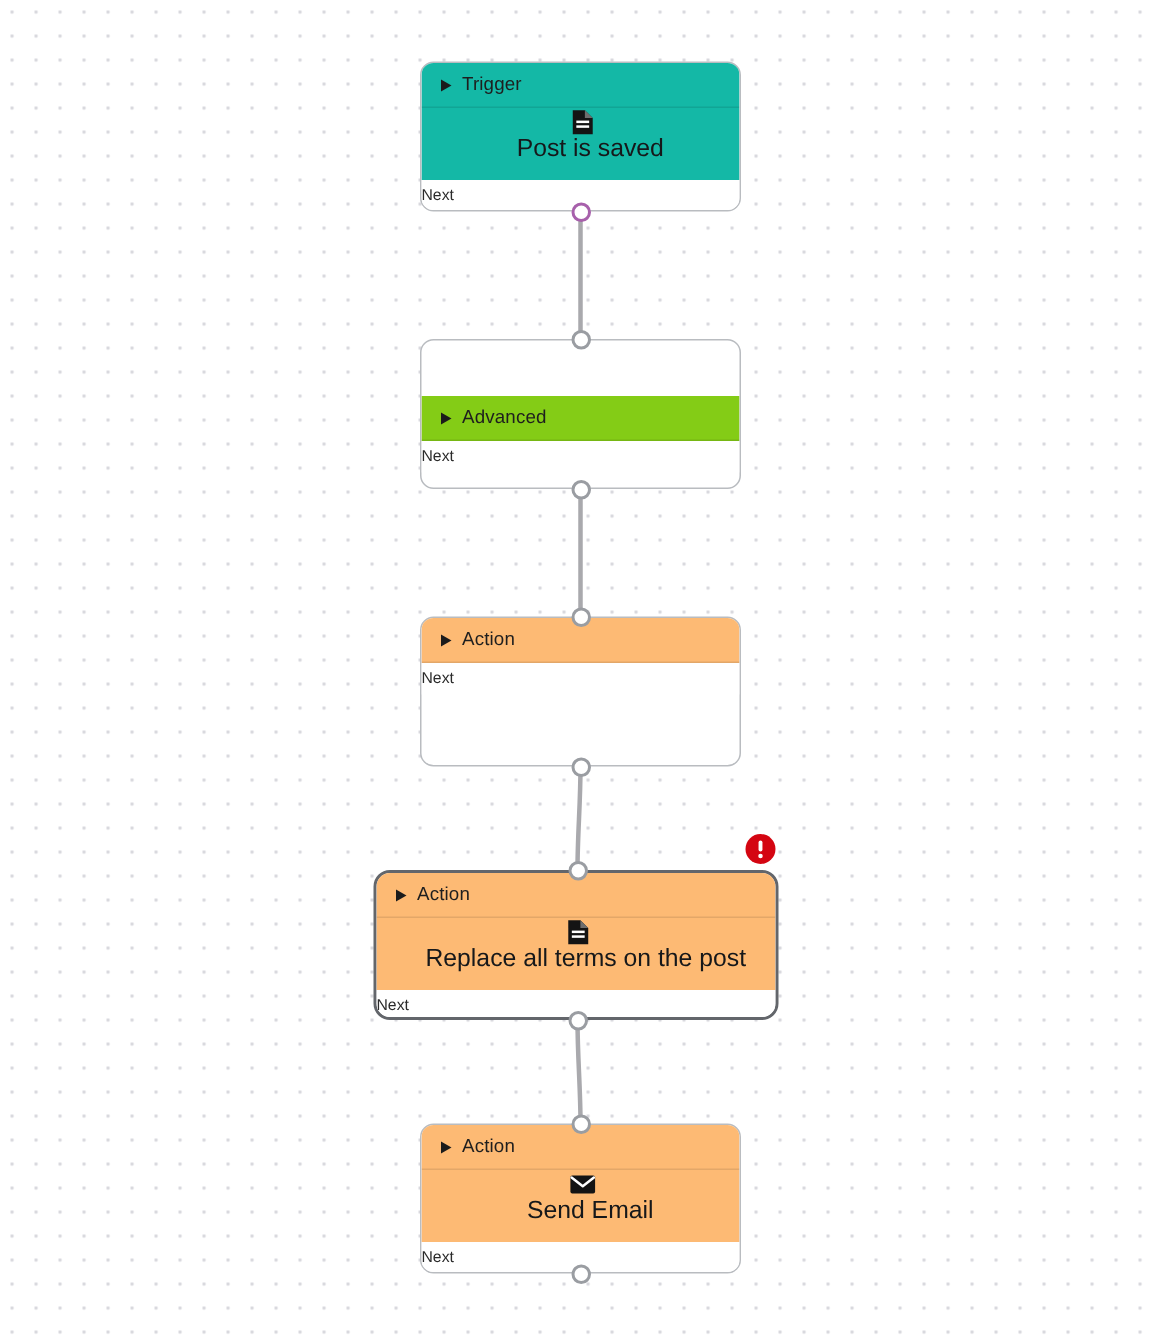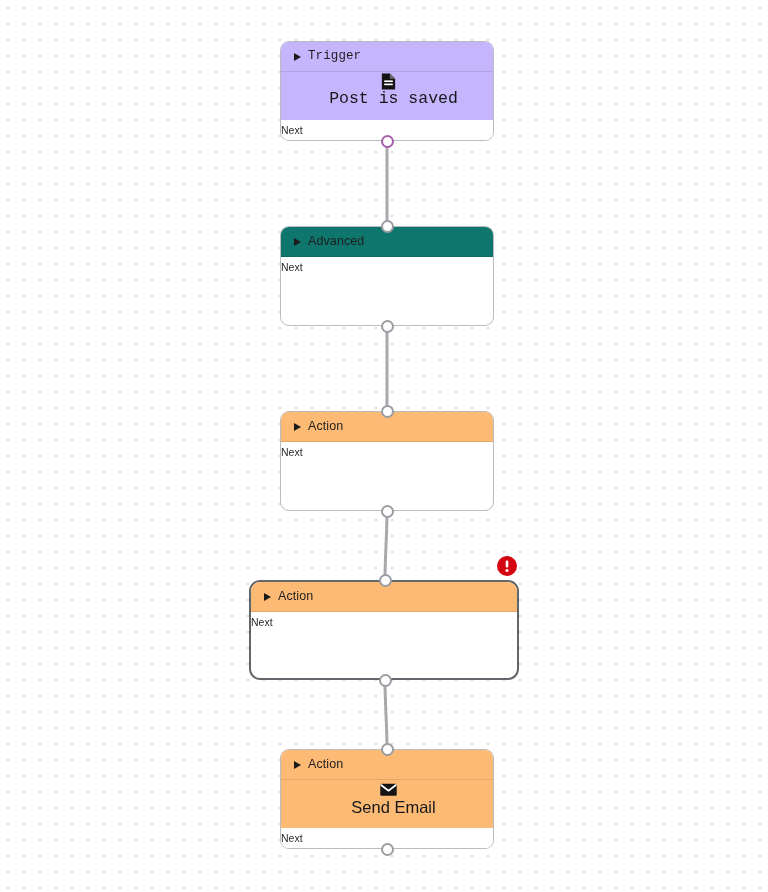--- a/index.html
+++ b/index.html
@@ -92,22 +92,22 @@
     display: flex;
     align-items: center;
     box-sizing: border-box;
   }
   .node-footer-label {
     font-size: 10.5px;
     color: #2b2b2b;
     line-height: 1;
   }
   
-  .pal-trigger .node-header, .pal-trigger .node-body { background: #c4b5fd; font-family: Liberation Mono, monospace; }
-  .pal-advanced .node-header, .pal-advanced .node-body { background: #0f766e; }
+  .pal-trigger .node-header, .pal-trigger .node-body { background: #14b8a6; }
+  .pal-advanced .node-header, .pal-advanced .node-body { background: #84cc16; margin-top: 37px; }
   .pal-action  .node-header, .pal-action  .node-body { background: #fdba74; }
 
   .port {
     position: absolute;
     width: 13px;
     height: 13px;
     box-sizing: border-box;
     border-radius: 50%;
     background: #ffffff;
     border: 2px solid #9a9da2;
@@ -177,20 +177,29 @@
           <span class="node-header-label">Action</span>
         </div>
         <div class="node-footer">
           <span class="node-footer-label">Next</span>
         </div>
       </div>
       <div class="node pal-action selected" style="left: 249px; top: 580px; width: 270px; height: 100px;">
         <div class="node-header">
           <span class="caret"></span>
           <span class="node-header-label">Action</span>
+        </div>
+        <div class="node-body">
+          <svg class="node-icon" viewBox="0 0 24 24">
+            <path d="M3.6 1.8 h10.2 L20.4 8.4 V22.2 H3.6 Z" fill="#141414"></path>
+            <path d="M13.8 1.8 L20.4 8.4 H13.8 Z" fill="#6e6e6e"></path>
+            <rect x="6.6" y="10.6" width="10.8" height="2.1" fill="#ffffff"></rect>
+            <rect x="6.6" y="14.6" width="10.8" height="2.1" fill="#ffffff"></rect>
+          </svg>
+          <span class="node-title">Replace all terms on the post</span>
         </div>
         <div class="node-footer">
           <span class="node-footer-label">Next</span>
         </div>
       </div>
       <div class="node pal-action" style="left: 280px; top: 749px; width: 214px; height: 100px;">
         <div class="node-header">
           <span class="caret"></span>
           <span class="node-header-label">Action</span>
         </div>

